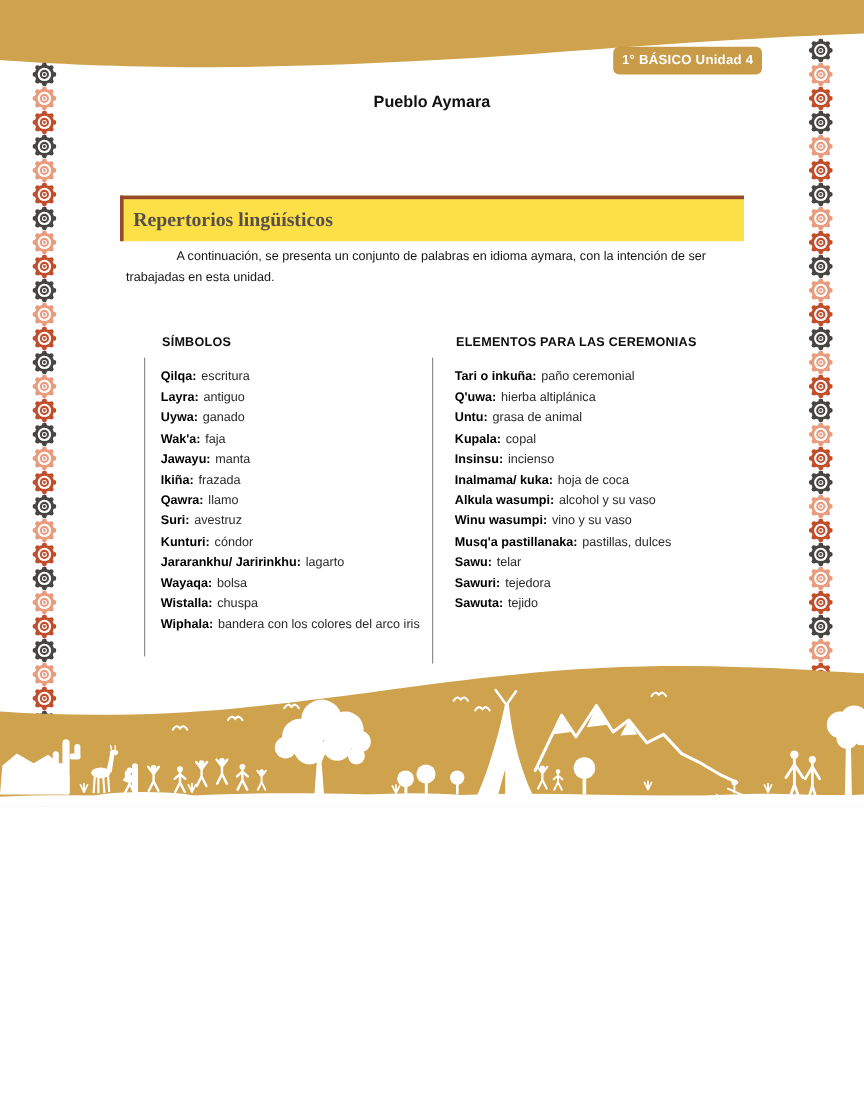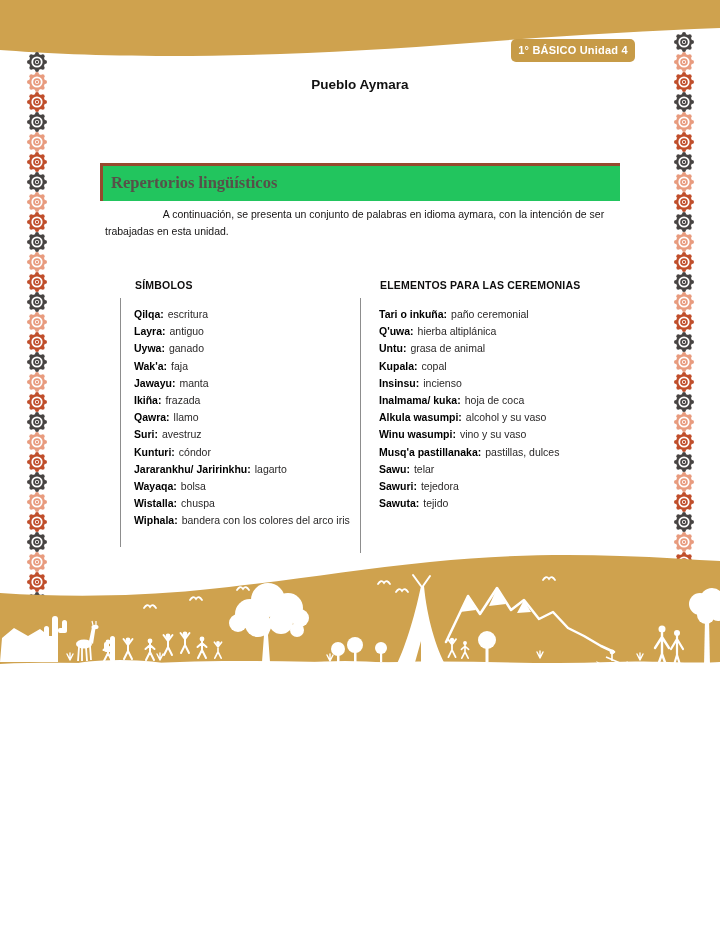--- a/index.html
+++ b/index.html
@@ -4,26 +4,26 @@
 <style>
   html,body{margin:0;padding:0;background:#ffffff;}
   .canvas{position:relative;width:720px;height:672px;background:#ffffff;overflow:hidden;
           font-family:"Liberation Sans","DejaVu Sans",sans-serif;color:#1f1d1d;}
   .top-band{position:absolute;top:0;left:0;}
   .badge{position:absolute;left:511px;top:39px;width:124px;height:23px;background:#c79b47;
          border-radius:5px;color:#ffffff;font-size:11px;font-weight:bold;text-align:center;
          line-height:23px;letter-spacing:.2px;}
   .title{position:absolute;left:100px;top:74px;width:520px;text-align:center;
          font-weight:bold;font-size:13.5px;line-height:21px;color:#111111;}
-  .section-bar{position:absolute;left:100px;top:163px;width:517px;height:35px;background:#22c55e;
+  .section-bar{position:absolute;left:100px;top:163px;width:517px;height:35px;background:#fde047;
          border-top:3px solid #96492e;border-left:3px solid #96492e;}
   .section-bar span{display:block;padding-left:8px;line-height:34px;font-size:16.5px;font-weight:bold;
          font-family:"Liberation Serif","DejaVu Serif",serif;color:#575049;}
   .intro{position:absolute;left:105px;top:206px;width:515px;font-size:10.5px;line-height:17px;color:#161414;}
-  .intro .l1{padding-left:42px;white-space:nowrap;text-align:center;}
+  .intro .l1{padding-left:42px;white-space:nowrap;}
   .col-header{position:absolute;top:279px;font-size:10.5px;font-weight:bold;color:#0f0e0e;letter-spacing:.2px;}
   .col-header.sym{left:135px;}
   .col-header.cer{left:380px;}
   .vrule{position:absolute;width:1px;background:#8d8d8d;}
   .vrule.left{left:120px;top:298px;height:249px;}
   .vrule.right{left:360px;top:298px;height:255px;}
   .vlist{position:absolute;top:306px;font-size:10.5px;}
   .vlist.sym{left:134px;width:235px;}
   .vlist.cer{left:379px;width:245px;}
   .vocab-item{line-height:17.2px;white-space:nowrap;}

